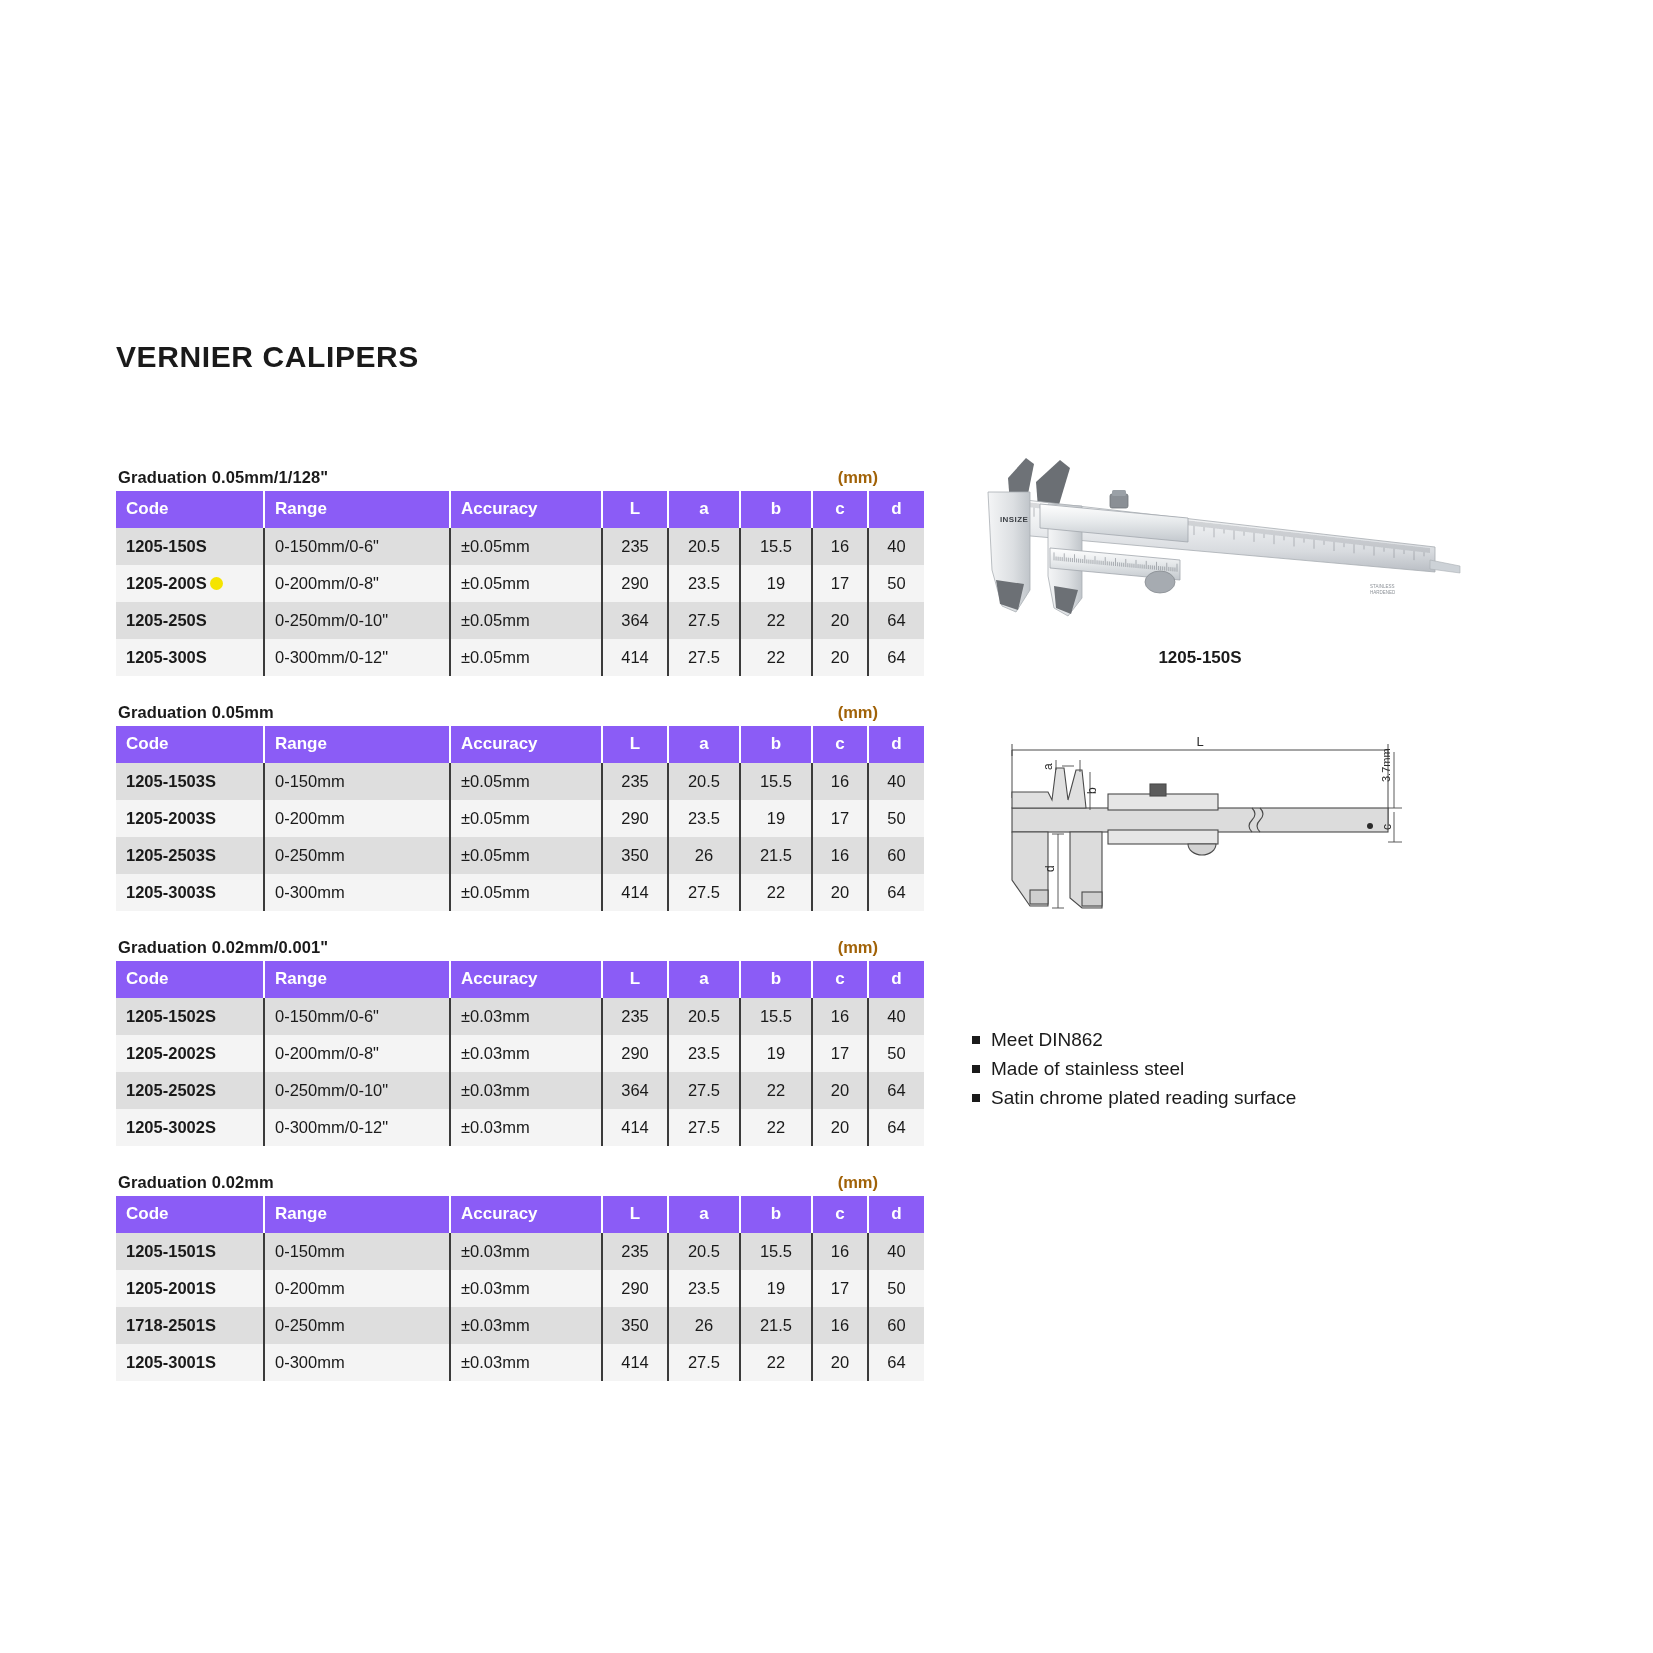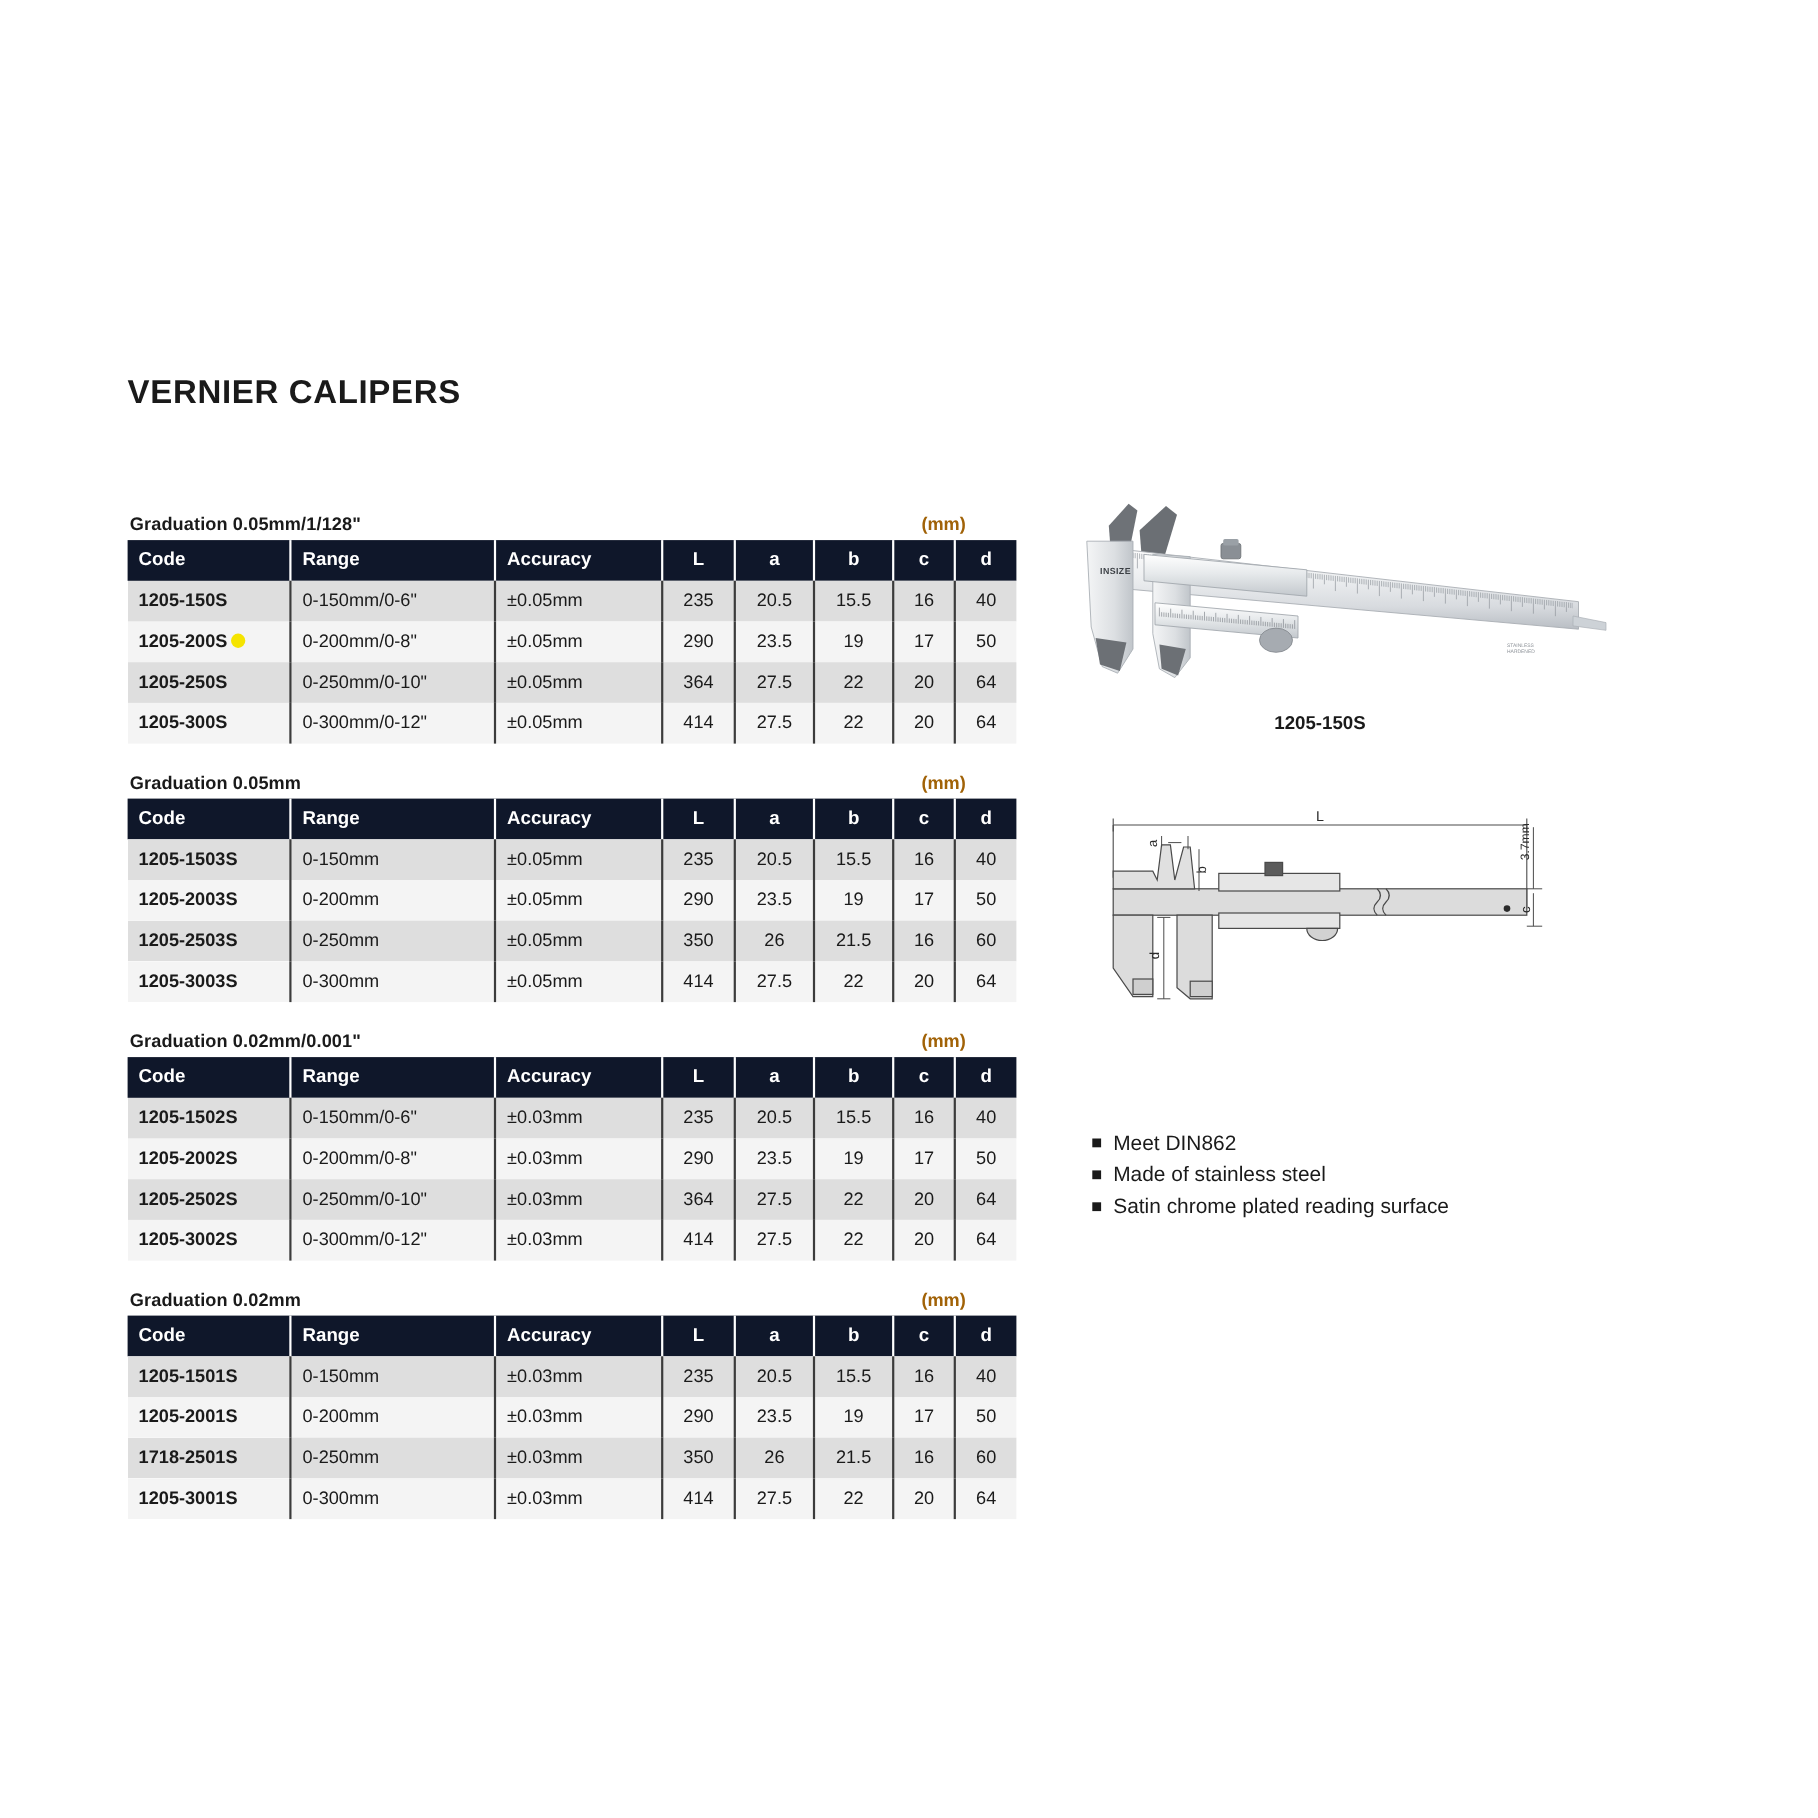--- a/index.html
+++ b/index.html
@@ -63,21 +63,21 @@
     padding-right: 6px;
   }
 
   table.spec {
     border-collapse: collapse;
     width: 768px;
     table-layout: fixed;
     font-size: 16.5px;
   }
   table.spec th {
-    background: #0f172a;
+    background: #8b5cf6;
     color: #ffffff;
     font-weight: bold;
     font-size: 17px;
     text-align: left;
     padding: 5px 10px 6px 10px;
     height: 26px;
     border-right: 2px solid #ffffff;
     vertical-align: middle;
   }
   table.spec th.num { text-align: center; padding-left: 2px; padding-right: 2px; }
@@ -150,21 +150,21 @@
     position: absolute;
     left: 60px;
     top: 300px;
     width: 420px;
     height: 180px;
   }
 
   
   .features {
     position: absolute;
-    left: 63px;
+    left: 42px;
     top: 595px;
     list-style: none;
     margin: 0;
     padding: 0;
   }
   .features li {
     font-size: 19px;
     line-height: 29px;
     color: #1a1a1a;
     display: flex;

